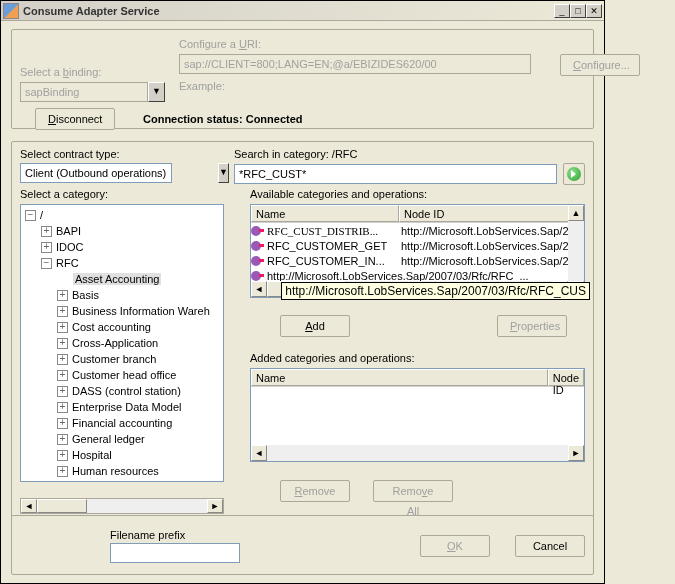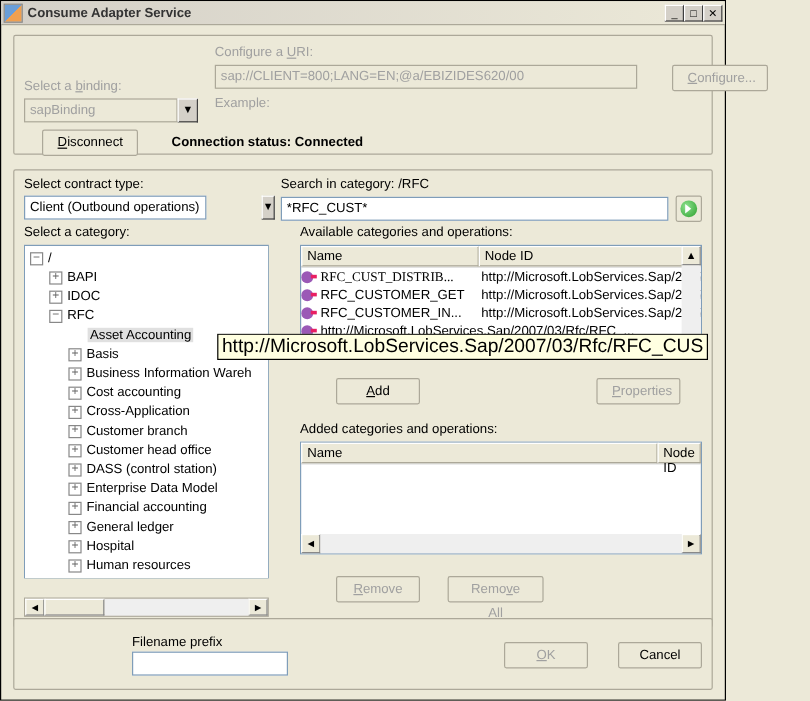--- a/index.html
+++ b/index.html
@@ -43,21 +43,21 @@
 .vscroll-right .arrow.up { top: 0; }
 .vscroll-right .arrow.down { bottom: 0; }
 .listview { background: #fff; border: 1px solid #7f9db9; position: absolute; }
 .lv-head { display: flex; height: 18px; border-bottom: 1px solid #d0d0d0; position: relative; }
 .lv-col { border: 1px solid #fff; border-right-color: #aca899; border-bottom-color: #aca899; background: #ece9d8; padding: 2px 4px; }
 .lv-body { overflow: hidden; position: relative; }
 .lv-row { display: flex; height: 15px; align-items: center; }
 .lv-cell { padding: 0 4px; white-space: nowrap; overflow: hidden; }
 .lv-icon { width: 10px; height: 10px; display: inline-block; background: #9b59b6; border-radius: 50%; margin-right: 2px; flex-shrink: 0; position: relative; }
 .lv-icon::after { content: ''; position: absolute; right: -3px; top: 3px; width: 5px; height: 3px; background: #e91e63; }
-.tooltip { position: absolute; background: #ffffe1; border: 1px solid #000; padding: 1px 3px; font-size: 16px; z-index: 100; white-space: nowrap; }
+.tooltip { position: absolute; background: #ffffe1; border: 1px solid #000; padding: 1px 3px; font-size: 12px; z-index: 100; white-space: nowrap; }
 .panel-bottom { left: 10px; right: 10px; bottom: 8px; height: 60px; display: flex; align-items: center; }
 .checkbox-box { width: 13px; height: 13px; border: 1px solid #aca899; background: #ece9d8; display: inline-block; vertical-align: middle; margin-right: 4px; }
 .search-btn { width: 22px; height: 22px; border: 1px solid #aca899; border-radius: 2px; background: #ece9d8; display: flex; align-items: center; justify-content: center; cursor: pointer; }
 .go-icon { width: 14px; height: 14px; border-radius: 50%; background: radial-gradient(circle at 35% 35%, #8de08d, #2ca02c); position: relative; }
 .go-icon::after { content: ''; position: absolute; left: 4px; top: 3px; width: 0; height: 0; border-left: 5px solid #fff; border-top: 4px solid transparent; border-bottom: 4px solid transparent; }
 .lv-hscroll { position: absolute; left: 0; right: 16px; bottom: 0; height: 16px; background: #efefef; display: flex; }
 .lv-hscroll .arrow { width: 16px; height: 16px; background: #ece9d8; border: 1px solid #fff; border-right-color: #888; border-bottom-color: #888; text-align: center; line-height: 14px; font-size: 9px; cursor: pointer; }
 .lv-hscroll .track { flex: 1; background: #efefef; position: relative; }
 .lv-hscroll .thumb { position: absolute; left: 0; top: 0; height: 100%; width: 80px; background: #ece9d8; border: 1px solid #fff; border-right-color: #888; border-bottom-color: #888; }
 </style>

